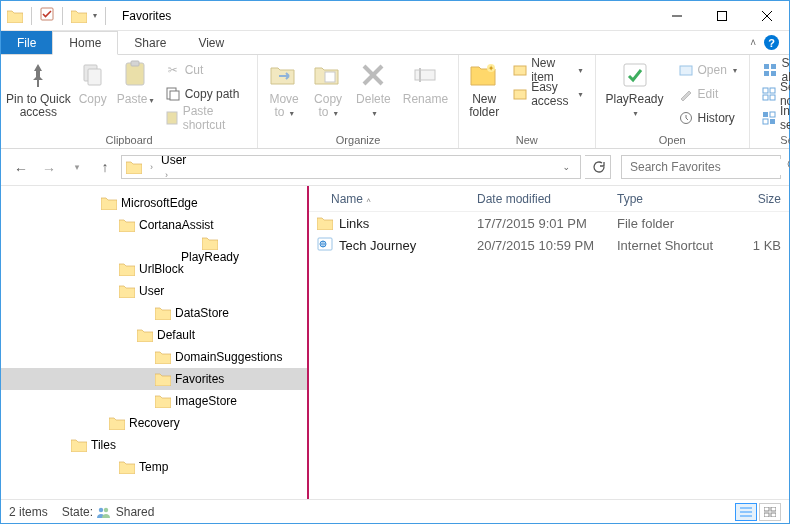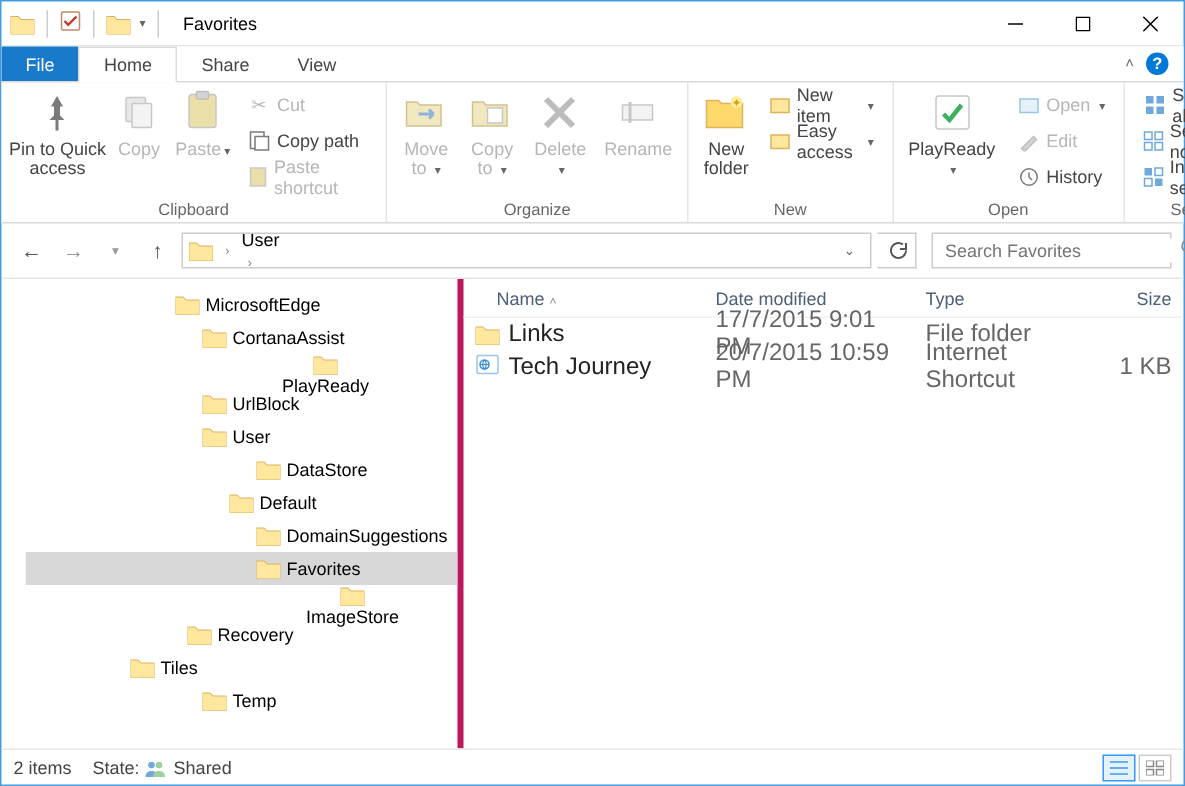--- a/index.html
+++ b/index.html
@@ -40,30 +40,30 @@
   .nav-arrow.enabled { color:#555; }
   .addr { flex:1; height:24px; border:1px solid #ccc; display:flex; align-items:center; padding:0 4px; gap:4px; overflow:hidden;}
   .crumb { display:flex; align-items:center; white-space:nowrap; }
   .crumb-sep { color:#888; font-size:9px; padding:0 4px; }
   .addr-drop { color:#666; font-size:9px; margin-left:auto; padding:0 6px;}
   .refresh { width:26px; height:24px; border:1px solid #ccc; border-left:none; display:flex; align-items:center; justify-content:center; color:#555;}
   .search { width:160px; height:24px; border:1px solid #ccc; display:flex; align-items:center; margin-left:6px; padding:0 6px; color:#777;}
   .search input { border:none; outline:none; flex:1; font-size:12px; font-family:inherit; color:#333;}
   
   .body { flex:1; display:flex; overflow:hidden; border-top:1px solid #e5e5e5;}
-  .tree { width:348px; border-right:4px solid #be185d; overflow-y:scroll; padding:6px 0;margin-left:16px;}
+  .tree { width:348px; border-right:2px solid #be185d; overflow-y:scroll; padding:6px 0;}
   .tree-row { display:flex; align-items:center; height:22px; padding-right:6px; white-space:nowrap;}
   .tree-row.selected { background:#d8d8d8; }
   .tree-label { margin-left:4px; }
   .ticn { width:16px; height:14px; display:inline-block; margin-left:4px;}
   .details { flex:1; display:flex; flex-direction:column; }
   .cols { display:flex; height:26px; align-items:center; border-bottom:1px solid #f0f0f0; color:#4c607a; font-size:12px;}
   .col { padding:0 8px; }
   .c-name{width:160px;} .c-date{width:140px;} .c-type{width:120px;} .c-size{width:60px; text-align:right;}
-  .frow { display:flex; align-items:center; height:22px; font-size:16px; color:#222;}
+  .frow { display:flex; align-items:center; height:22px; font-size:13px; color:#222;}
   .frow .c-date,.frow .c-type,.frow .c-size{color:#666;}
   .fn { display:flex; align-items:center; gap:6px; width:160px; padding-left:8px;}
   
   .status { height:24px; border-top:1px solid #e5e5e5; display:flex; align-items:center; padding:0 8px; font-size:12px; color:#444; gap:14px;}
   .status-right { margin-left:auto; display:flex; gap:2px;}
   .view-btn { width:22px; height:18px; border:1px solid #ccc; display:flex; align-items:center; justify-content:center;}
   .view-btn.active { border-color:#3399ff; background:#e5f1fb;}
   
   .tree::-webkit-scrollbar{width:17px;} .tree::-webkit-scrollbar-thumb{background:#c2c2c2;} .tree::-webkit-scrollbar-track{background:#f0f0f0;}
   
@@ -453,21 +453,21 @@
           <span class="tree-label">DomainSuggestions</span>
         </div>
         <div class="tree-row selected" style="padding-left: 150px;">
           <span class="ticn">
             <svg viewBox="0 0 16 14" class="svg">
               <path d="M0 2h5l2 2h9v9a1 1 0 0 1-1 1H1a1 1 0 0 1-1-1z" fill="#ffe79e" stroke="#dcb35c" stroke-width="0.7"></path>
             </svg>
           </span>
           <span class="tree-label">Favorites</span>
         </div>
-        <div class="tree-row" style="padding-left: 150px; flex-direction: column;">
+        <div class="tree-row" style="padding-left: 150px;">
           <span class="ticn">
             <svg viewBox="0 0 16 14" class="svg">
               <path d="M0 2h5l2 2h9v9a1 1 0 0 1-1 1H1a1 1 0 0 1-1-1z" fill="#ffe79e" stroke="#dcb35c" stroke-width="0.7"></path>
             </svg>
           </span>
           <span class="tree-label">ImageStore</span>
         </div>
         <div class="tree-row" style="padding-left: 104px;">
           <span class="ticn">
             <svg viewBox="0 0 16 14" class="svg">

